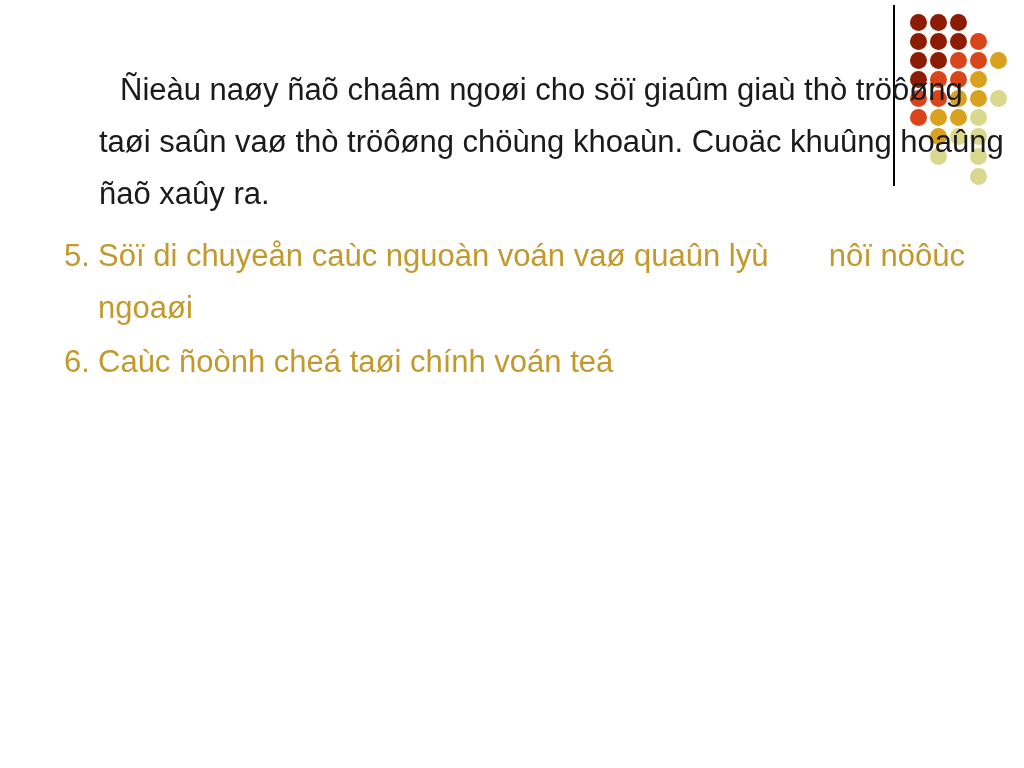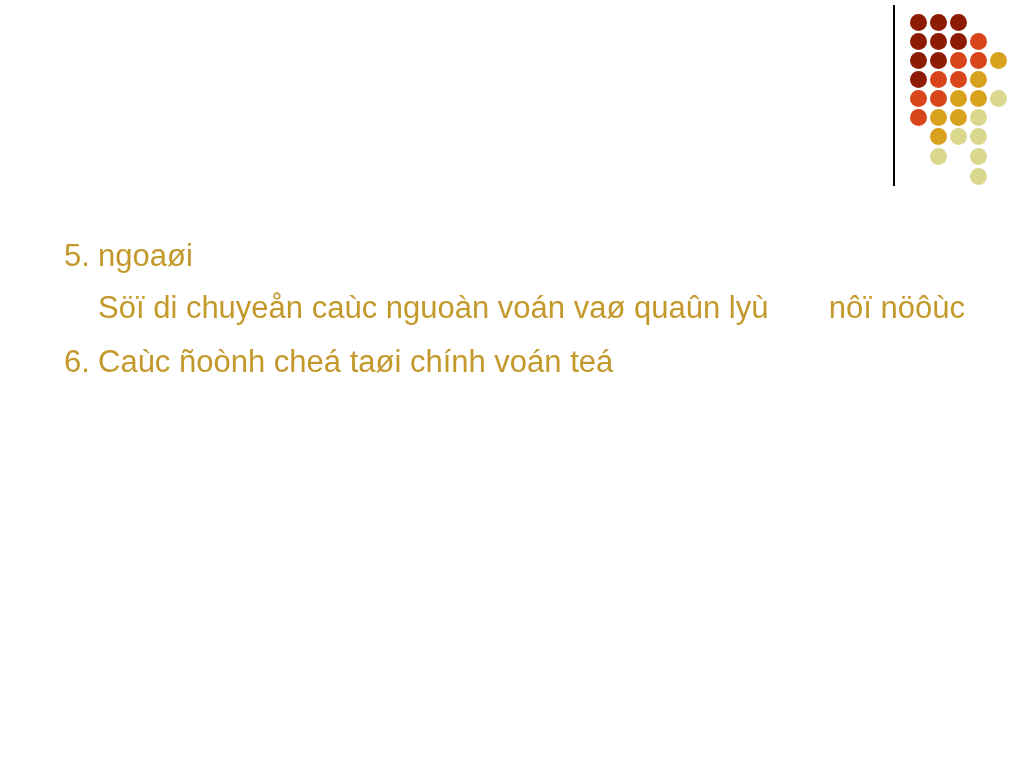--- a/index.html
+++ b/index.html
@@ -97,26 +97,31 @@
         <div class="dot" style="width: 17px; height: 17px; left: 969.5px; top: 108.5px; background: rgb(218, 215, 143);"></div>
         <div class="dot" style="width: 17px; height: 17px; left: 929.5px; top: 127.5px; background: rgb(217, 162, 30);"></div>
         <div class="dot" style="width: 17px; height: 17px; left: 949.5px; top: 127.5px; background: rgb(218, 215, 143);"></div>
         <div class="dot" style="width: 17px; height: 17px; left: 969.5px; top: 127.5px; background: rgb(218, 215, 143);"></div>
         <div class="dot" style="width: 17px; height: 17px; left: 929.5px; top: 147.5px; background: rgb(218, 215, 143);"></div>
         <div class="dot" style="width: 17px; height: 17px; left: 969.5px; top: 147.5px; background: rgb(218, 215, 143);"></div>
         <div class="dot" style="width: 17px; height: 17px; left: 969.5px; top: 167.5px; background: rgb(218, 215, 143);"></div>
       </div>
   </div>
 
+  <div class="para" style="color: rgb(26, 26, 26);">
+    <div class="pline indent">Ñieàu naøy ñaõ chaâm ngoøi cho söï giaûm giaù thò tröôøng</div>
+    <div class="pline">taøi saûn vaø thò tröôøng chöùng khoaùn. Cuoäc khuûng hoaûng</div>
+    <div class="pline">ñaõ xaûy ra.</div>
+  </div>
 
   <div class="item item-5" style="color: rgb(196, 153, 43);">
     <span class="num">5.</span>
     <div class="itext">
+      <div class="iline">Söï di chuyeån caùc nguoàn voán vaø quaûn lyù&nbsp;&nbsp;&nbsp;&nbsp;&nbsp;&nbsp; nôï nöôùc</div>
       <div class="iline">ngoaøi</div>
-      <div class="iline">Söï di chuyeån caùc nguoàn voán vaø quaûn lyù&nbsp;&nbsp;&nbsp;&nbsp;&nbsp;&nbsp; nôï nöôùc</div>
     </div>
   </div>
 
   <div class="item item-6" style="color: rgb(196, 153, 43);">
     <span class="num">6.</span>
     <div class="itext">
       <div class="iline">Caùc ñoònh cheá taøi chính voán teá</div>
     </div>
   </div>
 

